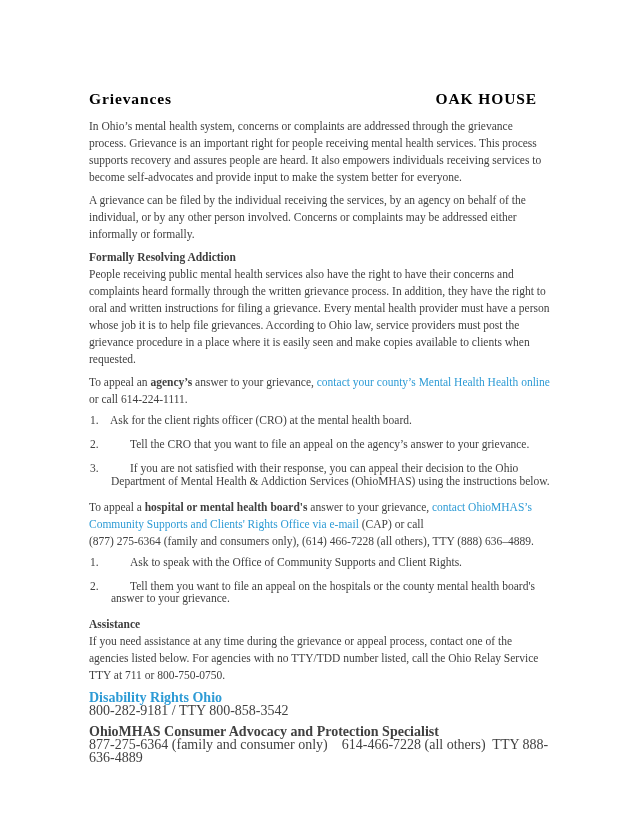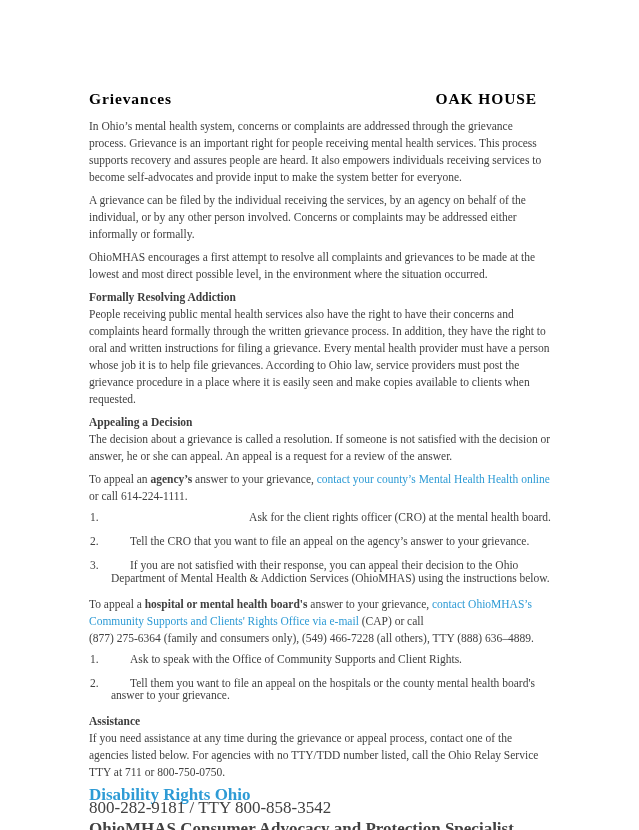--- a/index.html
+++ b/index.html
@@ -21,69 +21,64 @@
   }
   .b { font-weight: bold; }
   .h { font-weight: bold; color: #3d3d3d; }
   a.link, a.res-link { color: #2E9BD5; text-decoration: none; cursor: pointer; }
   a.res-link { font-weight: bold; }
   .step {
     position: relative; font-size: 11.5px; line-height: 12.9px;
     margin: 0 0 11px 0;
   }
   .step .num { position: absolute; left: 1px; top: 0; }
-  .tab-sm .step-text { padding-left: 21px; text-align: right; }
+  .tab-sm .step-text { padding-left: 21px; }
   .tab-lg .step-text { padding-left: 22px; text-indent: 19px; }
-  .res { margin: 8px 0 8px 0; font-size: 17px; line-height: 12.9px; }
+  .res { margin: 8px 0 8px 0; font-size: 14px; line-height: 12.9px; }
   .res.mt { margin-top: 8px; }
   .pre { white-space: pre-wrap; }
 </style>
 </head>
 <body>
 
 <div class="page">
 
   <div class="title-row">
     <span class="title-left">Grievances</span>
     <span class="title-right">OAK HOUSE</span>
   </div>
 
   <p class="para">In Ohio’s mental health system, concerns or complaints are addressed through the grievance process. Grievance is an important right for people receiving mental health services. This process supports recovery and assures people are heard. It also empowers individuals receiving services to become self-advocates and provide input to make the system better for everyone.</p>
   <p class="para">A grievance can be filed by the individual receiving the services, by an agency on behalf of the individual, or by any other person involved. Concerns or complaints may be addressed either informally or formally.</p>
-  <p class="para">OhioMHAS encourages a first attempt to resolve all complaints and grievances to be made at the lowest and most direct possible level, in the environment where the situation occurred.</p>
 
   <div class="para">
   </div>
 
   <div class="para">
     <div class="h">Formally Resolving Addiction</div>
     <div>People receiving public mental health services also have the right to have their concerns and complaints heard formally through the written grievance process. In addition, they have the right to oral and written instructions for filing a grievance. Every mental health provider must have a person whose job it is to help file grievances. According to Ohio law, service providers must post the grievance procedure in a place where it is easily seen and make copies available to clients when requested.</div>
   </div>
 
-  <div class="para">
-    <div class="h">Appealing a Decision</div>
-    <div>The decision about a grievance is called a resolution. If someone is not satisfied with the decision or answer, he or she can appeal. An appeal is a request for a review of the answer.</div>
-  </div>
 
   <p class="para"><span>To appeal an </span><span class="b">agency’s</span><span> answer to your grievance, </span><a class="link">contact your county’s Mental Health Health online</a><span> or call 614-224-1111.</span></p>
 
   <div class="step tab-sm">
     <span class="num">1.</span>
     <div class="step-text">Ask for the client rights officer (CRO) at the mental health board.</div>
   </div>
   <div class="step tab-lg">
     <span class="num">2.</span>
     <div class="step-text">Tell the CRO that you want to file an appeal on the agency’s answer to your grievance.</div>
   </div>
   <div class="step tab-lg">
     <span class="num">3.</span>
     <div class="step-text">If you are not satisfied with their response, you can appeal their decision to the Ohio Department of Mental Health &amp; Addiction Services (OhioMHAS) using the instructions below.</div>
   </div>
 
-  <div class="para"><span>To appeal a </span><span class="b">hospital or mental health board's</span><span> answer to your grievance, </span><a class="link">contact OhioMHAS’s Community Supports and Clients' Rights Office via e-mail</a><span> (CAP) or call</span><span style="display:block">(877) 275-6364 (family and consumers only), (549) 466-7228 (all others), TTY (888) 636–4889.</span></div>
+  <div class="para"><span>To appeal a </span><span class="b">hospital or mental health board's</span><span> answer to your grievance, </span><a class="link">contact OhioMHAS’s Community Supports and Clients' Rights Office via e-mail</a><span> (CAP) or call</span><span style="display:block">(877) 275-6364 (family and consumers only), (614) 466-7228 (all others), TTY (888) 636–4889.</span></div>
 
   <div class="step tab-lg">
     <span class="num">1.</span>
     <div class="step-text">Ask to speak with the Office of Community Supports and Client Rights.</div>
   </div>
   <div class="step tab-lg">
     <span class="num">2.</span>
     <div class="step-text">Tell them you want to file an appeal on the hospitals or the county mental health board's answer to your grievance.</div>
   </div>
 

